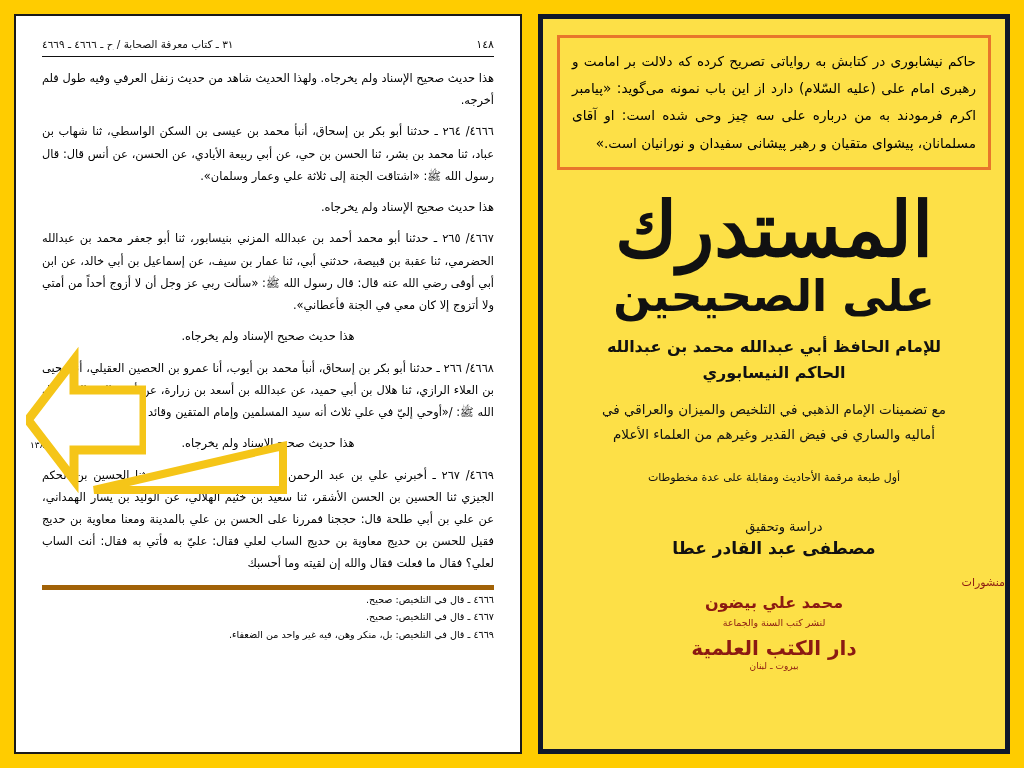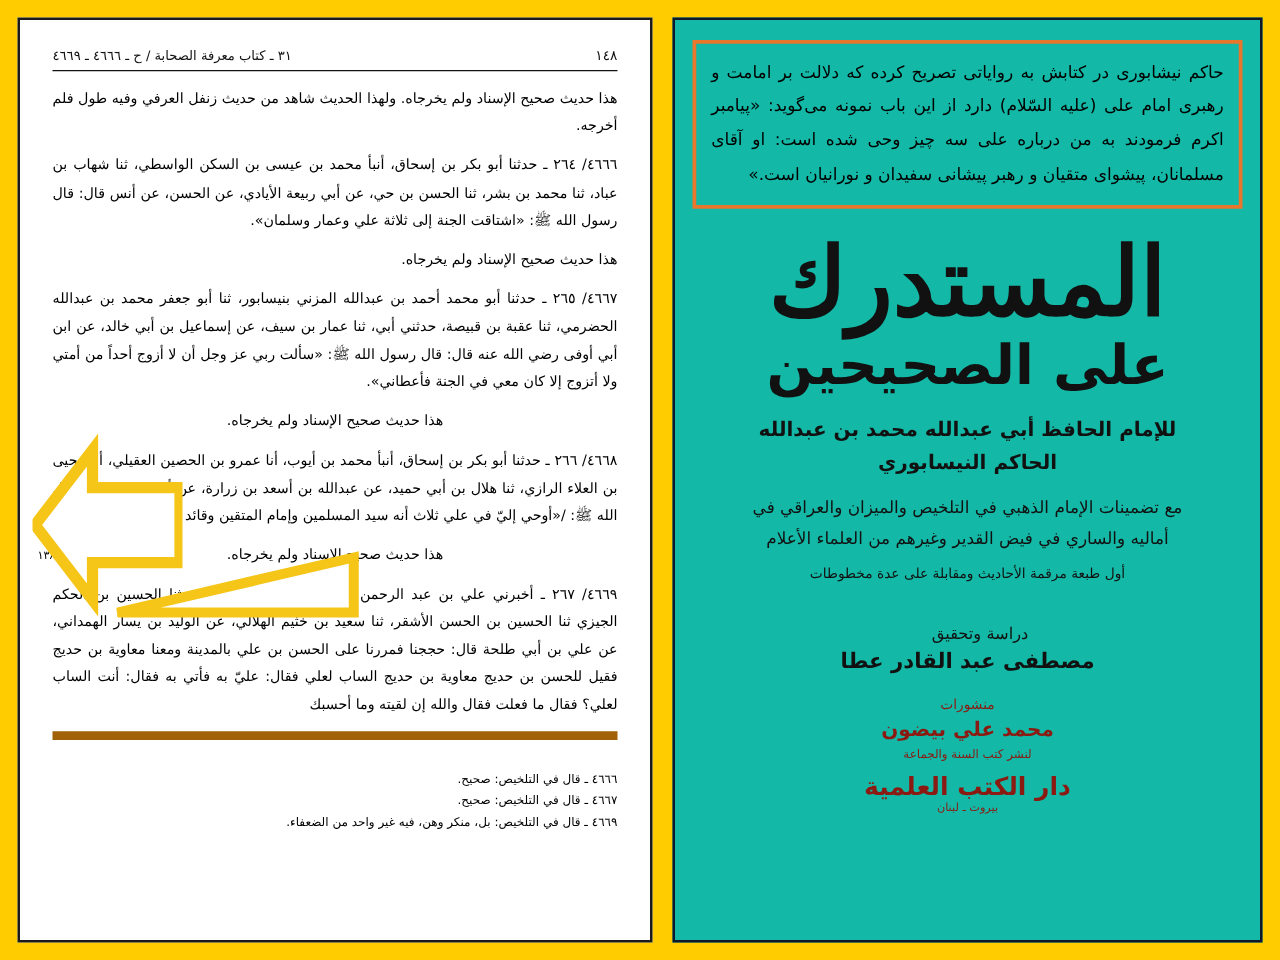--- a/index.html
+++ b/index.html
@@ -61,22 +61,22 @@
     line-height: 1.95;
     color: #000;
     text-align: justify;
     margin: 0 0 9px 0;
     text-justify: inter-word;
   }
   .para.center { text-align: center; }
   .para.short { text-align: right; }
   .notes {
     margin-top: 10px;
-    border-top: 7px solid #a16207;
-    padding-top: 23px;
+    border-top: 5px solid #a16207;
+    padding-top: 1px;
     font-size: 9.6px;
     line-height: 1.85;
     text-align: right;
   }
   .note-line { white-space: nowrap; overflow: hidden; }
   .margin-ref {
     position: absolute;
     font-size: 9px;
     color: #000;
   }
@@ -95,22 +95,22 @@
   }
   .arrow-up svg { display: block; }
 
   
   .page-right {
     position: absolute;
     left: 538px;
     top: 14px;
     width: 472px;
     height: 740px;
-    background: #14b8a6;
-    border: 2px solid #0f172a;
+    background: #fde047;
+    border: 5px solid #0f172a;
     box-sizing: border-box;
     overflow: hidden;
   }
   .callout {
     margin: 16px 14px 0 14px;
     border: 3px solid #e8762b;
     padding: 10px 12px;
     direction: rtl;
     text-align: justify;
     font-size: 13.6px;
@@ -141,41 +141,42 @@
   }
   .cover-author {
     font-size: 16px;
     line-height: 1.6;
     font-weight: bold;
     margin: 0 40px 12px 40px;
   }
   .cover-desc {
     font-size: 13.5px;
     line-height: 1.85;
-    margin: 0 58px 6px 58px;
+    margin: 0 58px 22px 58px;
   }
   .cover-note {
     font-size: 11px;
     margin: 6px 50px 16px 50px;
     line-height: 1.6;
   }
   .cover-edit-label {
     font-size: 13px;
     margin-top: 32px;
     padding-left: 20px;
   }
   .cover-editor {
     font-size: 17px;
     font-weight: bold;
     margin-top: 4px;
   }
   .cover-pub-label {
     font-size: 11px;
     margin-top: 18px;
     color: #8b1a12;
+    text-align: right;
   }
   .cover-pub {
     font-size: 16px;
     font-weight: bold;
     color: #8b1a12;
     line-height: 1.5;
     margin-top: 2px;
   }
   .cover-pub-sub {
     font-size: 9.5px;

